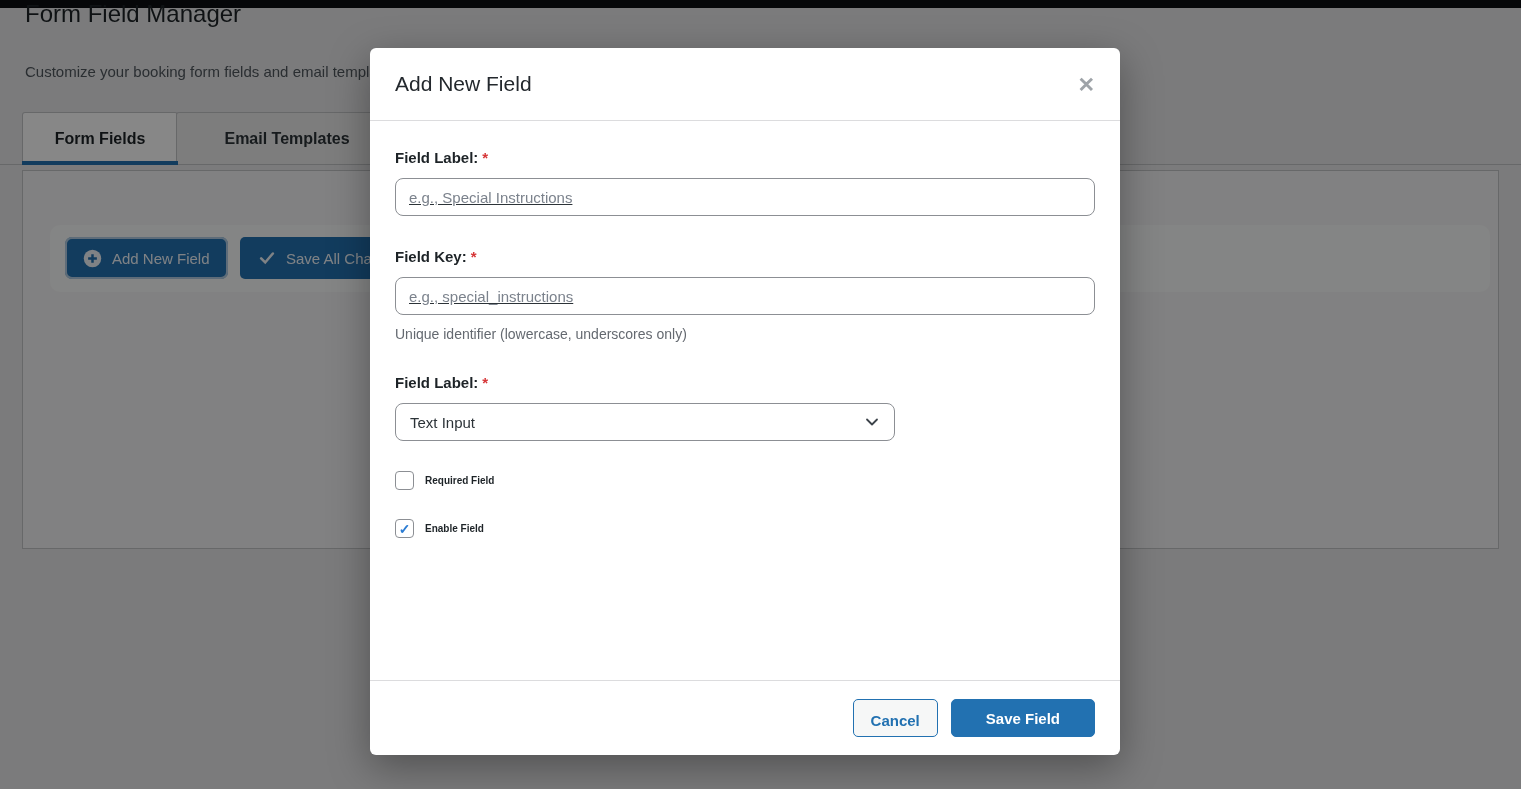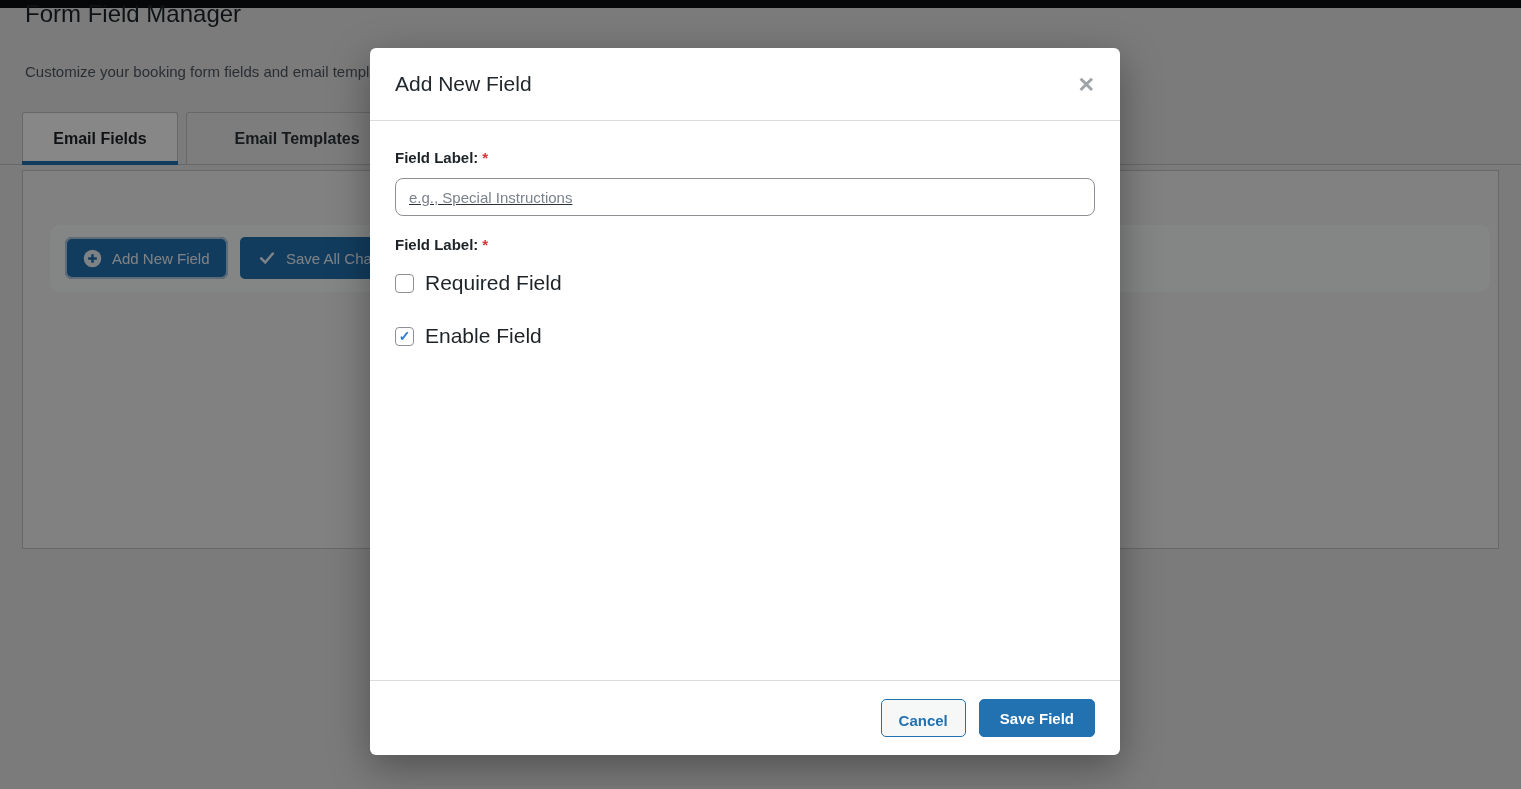--- a/index.html
+++ b/index.html
@@ -13,21 +13,21 @@
 
   
   #topbar { left:0; top:0; width:1521px; height:8px; background:#0c0e12; }
   #page-title { left:25px; top:0; font-size:24px; font-weight:400; color:#1d2327; }
   #page-subtitle { left:25px; top:63px; font-size:15px; color:#50575e; white-space:nowrap; }
 
   .tab { top:112px; height:53px; display:flex; align-items:center; justify-content:center;
          font-size:16px; font-weight:600; border:1px solid #c3c4c7; border-bottom:none;
          border-radius:3px 3px 0 0; }
   #tab-form-fields { left:22px; width:156px; background:#ffffff; color:#1d2327; }
-  #tab-email-templates { left:186px; width:222px; background:#ececed; color:#2c3338; }
+  #tab-email-templates { left:176px; width:222px; background:#ececed; color:#2c3338; }
   #tab-underline { left:22px; top:161px; width:156px; height:4px; background:#2271b1; z-index:2; }
   #tab-nav-line { left:0; top:164px; width:1521px; height:1px; background:#c3c4c7; }
 
   #content-card { left:22px; top:170px; width:1477px; height:379px;
                   background:#f4f4f5; border:1px solid #c3c4c7; }
   #toolbar-strip { left:50px; top:225px; width:1440px; height:67px;
                    background:#fafbfb; border-radius:10px; }
   .wp-btn { top:237px; height:42px; display:flex; align-items:center; gap:10px;
             padding:0 18px; background:#2271b1; color:#f0f6fc; font-size:15px;
             border:none; border-radius:5px; cursor:pointer; white-space:nowrap;
@@ -43,59 +43,59 @@
   #modal { left:370px; top:48px; width:750px; height:707px; background:#ffffff;
            border-radius:6px; box-shadow:0 12px 40px rgba(0,0,0,0.35); z-index:10;
            display:flex; flex-direction:column; }
   .m-header { padding:24px 25px; border-bottom:1px solid #dcdcde;
               display:flex; align-items:center; justify-content:space-between; }
   .m-title { font-size:21px; font-weight:500; color:#23282d; }
   .m-close { font-size:21px; font-weight:700; color:#9ea3a8; line-height:1;
              background:none; border:none; cursor:pointer; font-family:inherit; }
 
   .m-body { padding:28px 25px 0 25px; flex:1; }
-  .form-group { margin-bottom:20px; }
+  .form-group { margin-bottom:32px; }
   .f-label { display:block; font-size:15px; font-weight:600; color:#1d2327; margin-bottom:12px; }
   .req { color:#d63638; margin-left:4px; font-weight:600; }
   .text-input { width:700px; height:38px; border:1px solid #8c8f94; border-radius:8px;
                 padding:0 13px; font-size:15px; color:#2c3338; font-family:inherit;
                 background:#fff; outline:none;text-decoration:underline; }
   .text-input::placeholder { color:#7b828c; opacity:1; }
   .helper { font-size:14px; color:#646970; margin-top:11px; }
 
   .select-box { width:500px; height:38px; border:1px solid #8c8f94; border-radius:8px;
                 display:flex; align-items:center; justify-content:space-between;
                 padding:0 14px; font-size:15px; color:#2c3338; background:#fff; cursor:pointer; }
 
   .check-row { display:flex; align-items:center; gap:11px; }
   .check-row.first { margin-bottom:29px; margin-top:-2px; }
   .checkbox { width:19px; height:19px; border:1.5px solid #8c8f94; border-radius:4px;
               background:#fff; display:flex; align-items:center; justify-content:center;
               font-size:14px; font-weight:700; color:#2b7cd3; cursor:pointer; line-height:1; }
-  .check-label { font-size:21px; font-weight:400; color:#1d2327; }
+  .check-label { font-size:10px; font-weight:700; color:#1d2327; }
 
   .m-footer { border-top:1px solid #dcdcde; padding:18px 25px;
               display:flex; justify-content:flex-end; align-items:center; gap:13px; }
   .btn-cancel { height:38px; padding:12px 17px; background:#f6f7f7; border:1px solid #2271b1;
                 border-radius:5px; color:#2271b1; font-weight:600; font-size:15px;
                 cursor:pointer; font-family:inherit; }
-  .btn-save { height:38px; padding:0 20px; background:#2271b1; border:1px solid #2271b1;
+  .btn-save { height:38px; padding:0 34px; background:#2271b1; border:1px solid #2271b1;
               border-radius:5px; color:#ffffff; font-weight:600; font-size:15px;
               cursor:pointer; font-family:inherit; }
 </style>
 </head>
 <body>
 
 <div class="abs" id="topbar"></div>
 
 <h1 class="abs" id="page-title">Form Field Manager</h1>
 <p class="abs" id="page-subtitle">Customize your booking form fields and email templates</p>
 
 <div class="abs tab" id="tab-form-fields">
-  <span>Email Fields</span>
+  <span>Form Fields</span>
 </div>
 <div class="abs tab" id="tab-email-templates">
   <span>Email Templates</span>
 </div>
 <div class="abs" id="tab-nav-line"></div>
 <div class="abs" id="tab-underline"></div>
 
 <div class="abs" id="content-card"></div>
 <div class="abs" id="toolbar-strip"></div>
 
@@ -127,23 +127,36 @@
     <button class="m-close">✕</button>
   </div>
 
   <div class="m-body">
 
     <div class="form-group">
       <label class="f-label"><span>Field Label:</span><span class="req">*</span></label>
       <input class="text-input" type="text" placeholder="e.g., Special Instructions" style="">
     </div>
 
+    <div class="form-group">
+      <label class="f-label"><span>Field Key:</span><span class="req">*</span></label>
+      <input class="text-input" type="text" placeholder="e.g., special_instructions" style="">
+      <div class="helper">Unique identifier (lowercase, underscores only)</div>
+    </div>
 
     <div class="form-group">
       <label class="f-label"><span>Field Label:</span><span class="req">*</span></label>
+      <div class="select-box">
+        <span>Text Input</span>
+        <span style="display:flex">
+          <svg width="16" height="16" viewBox="0 0 16 16">
+              <path d="M3 5.5l5 5 5-5" stroke="#3c434a" stroke-width="1.8" fill="none" stroke-linecap="round" stroke-linejoin="round"></path>
+            </svg>
+        </span>
+      </div>
     </div>
 
 
     <div class="check-row first">
       <span class="checkbox"></span>
       <span class="check-label">Required Field</span>
     </div>
 
     <div class="check-row">
       <span class="checkbox">✓</span>

